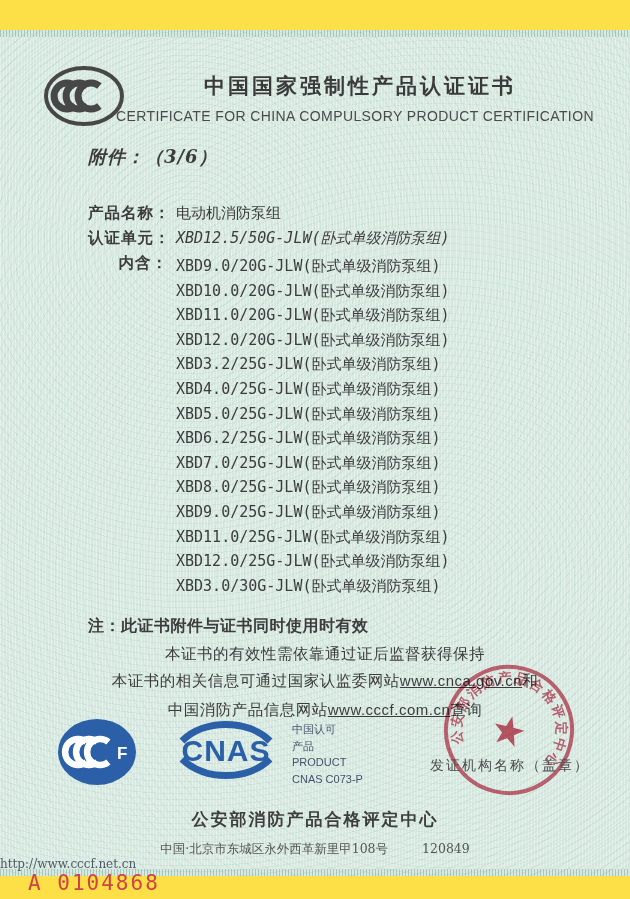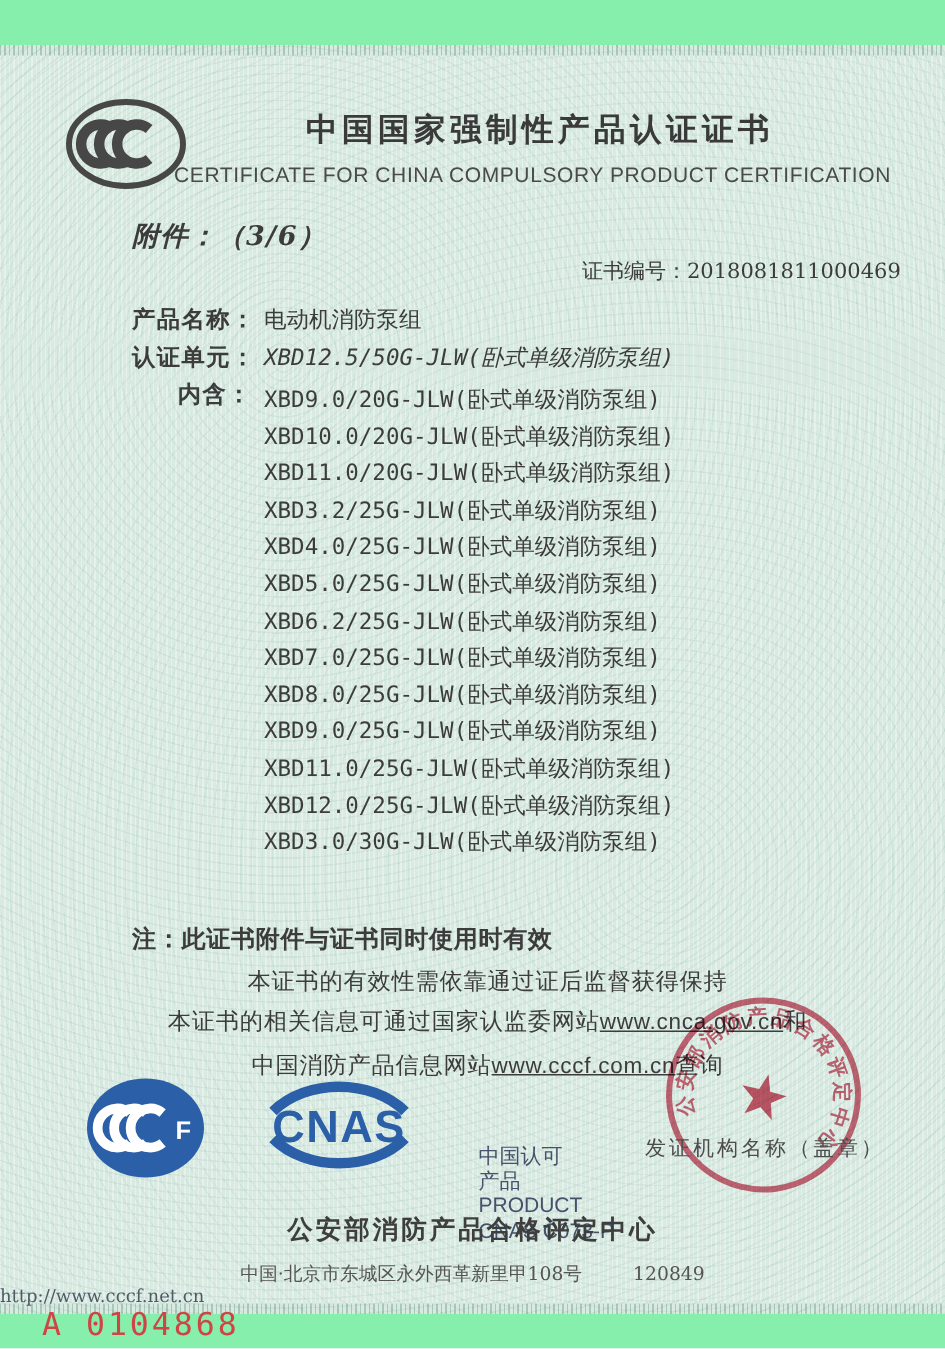--- a/index.html
+++ b/index.html
@@ -1,16 +1,16 @@
 <!DOCTYPE html>
 <html><head>
 <meta charset="utf-8">
 <style>
   html,body{margin:0;padding:0;background:#ffffff;}
-  #page{position:relative;width:630px;height:899px;background:#86efac;overflow:hidden;
+  #page{position:relative;width:630px;height:899px;background:#fde047;overflow:hidden;
         font-family:"DejaVu Serif","Liberation Serif",serif;color:#3c3c3c;}
   
   #paper{position:absolute;left:0;top:30px;width:630px;height:846px;
          background-color:#d9eae2;
          background-image:
            repeating-radial-gradient(circle at 30% 25%, rgba(130,180,160,0.14) 0 1px, transparent 1px 6px),
            repeating-radial-gradient(circle at 70% 65%, rgba(130,180,160,0.12) 0 1px, transparent 1px 7px),
            repeating-linear-gradient(90deg, rgba(255,255,255,0.35) 0 1px, transparent 1px 3px);}
   #paper::before,#paper::after{content:"";position:absolute;left:0;width:100%;height:7px;
          background:repeating-linear-gradient(90deg, rgba(95,150,130,0.45) 0 1px, transparent 1px 3px);}
@@ -29,22 +29,22 @@
   .lbl-unit{left:88px;top:228px;}
   .val-unit{left:176px;top:229px;font-style:italic;}
   .lbl-includes{left:88px;top:253px;width:80px;text-align:right;}
   .includes-list{left:176px;top:254px;}
   .includes-list .model-row{height:24.6px;line-height:24.6px;font-size:15px;
             font-family:"DejaVu Sans Mono","DejaVu Sans",monospace;}
   .note{left:88px;top:616px;font-size:16px;font-weight:bold;letter-spacing:0.5px;}
   .para{left:20px;width:610px;text-align:center;font-size:15.5px;letter-spacing:0.5px;}
   .p1{top:644px;} .p2{top:671px;} .p3{top:700px;}
   .weblink{text-decoration:underline;font-family:"Liberation Sans",sans-serif;font-size:15px;}
-  .accred{left:292px;top:762px;font-size:14px;line-height:16.5px;color:#46526b;
-          font-family:"Liberation Sans",sans-serif;margin-left:27px;}
+  .accred{left:292px;top:721px;font-size:11px;line-height:16.5px;color:#46526b;
+          font-family:"Liberation Sans",sans-serif;}
   .seal-label{left:430px;top:757px;font-size:14px;letter-spacing:2px;color:#4c4c4c;}
   .stamp{left:438px;top:659px;width:142px;height:142px;transform:rotate(14deg);
          opacity:0.88;mix-blend-mode:multiply;}
   .issuer{left:0;top:808px;width:630px;text-align:center;font-size:17px;font-weight:bold;
           letter-spacing:2px;color:#3e3e3e;}
   .address{left:0;top:841px;width:630px;text-align:center;font-size:12.5px;color:#555;}
   .address .gap{display:inline-block;width:34px;}
   .website{left:0;top:857px;width:630px;text-align:left;font-size:12px;color:#4f5a66;}
   .serial{left:28px;top:871px;font-size:21px;color:#cf4445;letter-spacing:2px;
           font-family:"DejaVu Sans Mono",monospace;}
@@ -61,33 +61,33 @@
   <svg class="abs ccc-logo" width="84" height="66" viewBox="0 0 84 66">
     <ellipse cx="42" cy="33" rx="38" ry="28" fill="none" stroke="#474747" stroke-width="4"></ellipse>
     <path d="M 33.4 23 A 13 13 0 1 0 33.4 43" fill="none" stroke="#474747" stroke-width="7"></path>
     <path d="M 45.4 23 A 13 13 0 1 0 45.4 43" fill="none" stroke="#474747" stroke-width="7"></path>
     <path d="M 57.4 23 A 13 13 0 1 0 57.4 43" fill="none" stroke="#474747" stroke-width="7"></path>
   </svg>
 
   <div class="abs title-cn">中国国家强制性产品认证证书</div>
   <div class="abs title-en">CERTIFICATE FOR CHINA COMPULSORY PRODUCT CERTIFICATION</div>
   <div class="abs attachment">附件：（3/6）</div>
-  <div class="abs certno"><span>证书编号：</span><span>2018081811000469</span></div>
 
   <div class="abs field-label lbl-product">产品名称：</div>
   <div class="abs field-value val-product">电动机消防泵组</div>
 
   <div class="abs field-label lbl-unit">认证单元：</div>
   <div class="abs field-value val-unit">XBD12.5/50G-JLW(卧式单级消防泵组)</div>
 
   <div class="abs field-label lbl-includes">内含：</div>
   <div class="abs includes-list">
       <div class="model-row">XBD9.0/20G-JLW(卧式单级消防泵组)</div>
       <div class="model-row">XBD10.0/20G-JLW(卧式单级消防泵组)</div>
       <div class="model-row">XBD11.0/20G-JLW(卧式单级消防泵组)</div>
+      <div class="model-row">XBD12.0/20G-JLW(卧式单级消防泵组)</div>
       <div class="model-row">XBD3.2/25G-JLW(卧式单级消防泵组)</div>
       <div class="model-row">XBD4.0/25G-JLW(卧式单级消防泵组)</div>
       <div class="model-row">XBD5.0/25G-JLW(卧式单级消防泵组)</div>
       <div class="model-row">XBD6.2/25G-JLW(卧式单级消防泵组)</div>
       <div class="model-row">XBD7.0/25G-JLW(卧式单级消防泵组)</div>
       <div class="model-row">XBD8.0/25G-JLW(卧式单级消防泵组)</div>
       <div class="model-row">XBD9.0/25G-JLW(卧式单级消防泵组)</div>
       <div class="model-row">XBD11.0/25G-JLW(卧式单级消防泵组)</div>
       <div class="model-row">XBD12.0/25G-JLW(卧式单级消防泵组)</div>
       <div class="model-row">XBD3.0/30G-JLW(卧式单级消防泵组)</div>

